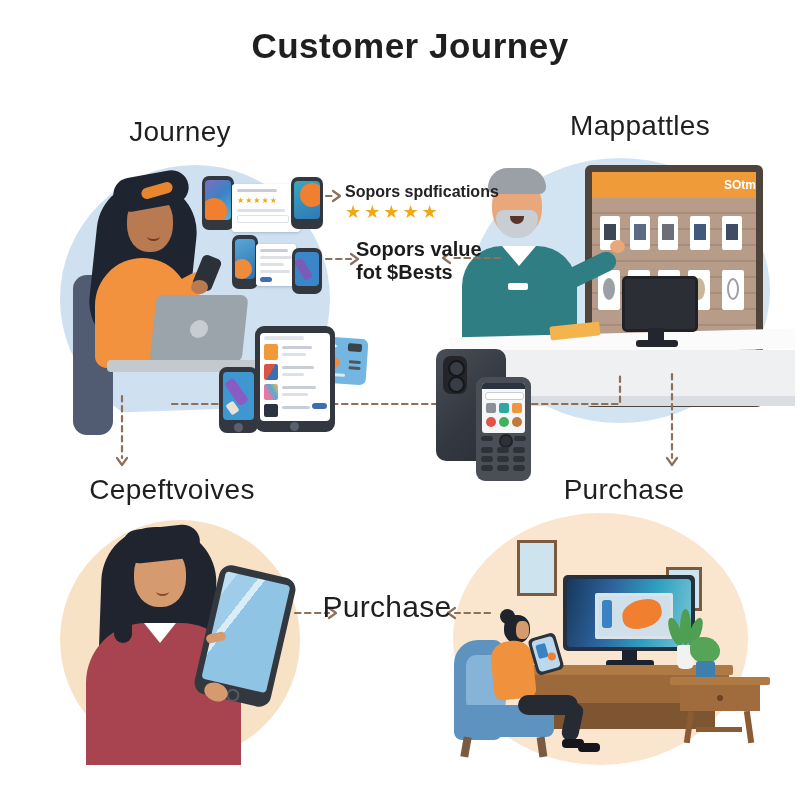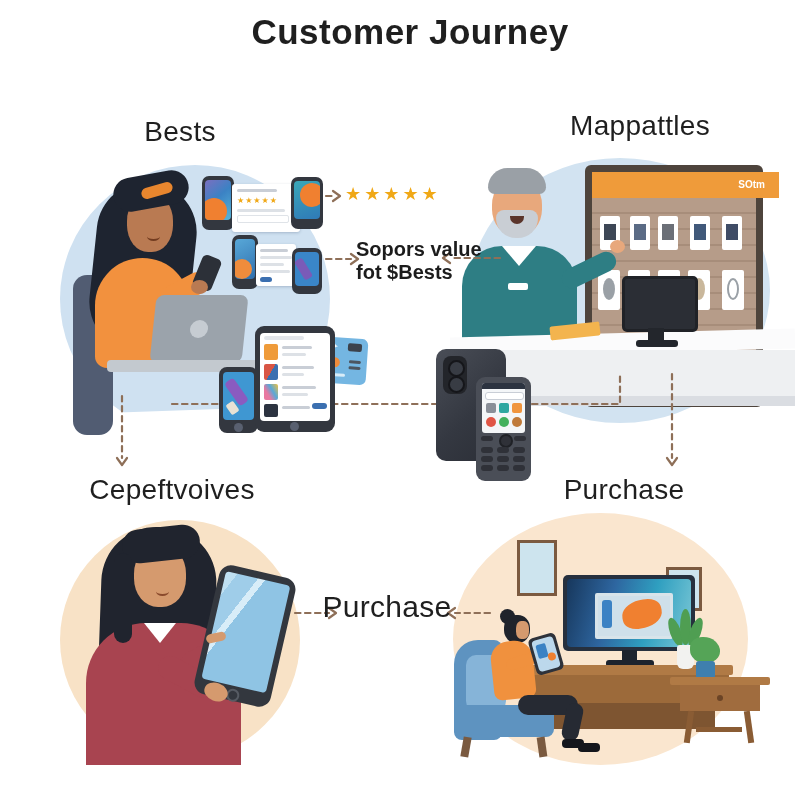--- a/index.html
+++ b/index.html
@@ -19,27 +19,28 @@
   .dev{position:absolute;z-index:4;}
   .frame{position:absolute;background:#33373f;border-radius:7px;}
   .screen{position:absolute;border-radius:4px;overflow:hidden;}
   .z5{z-index:5;}
 </style>
 </head>
 <body>
 
 <div class="canvas">
 
-  <div class="lbl title abs z5" style="left:240px;top:12px;width:340px;text-align:center;">Customer Journey</div>
-  <div class="lbl stage abs z5" style="left:100px;top:116px;width:160px;">Bests</div>
+  <div class="lbl title abs z5" style="left:240px;top:26px;width:340px;text-align:center;">Customer Journey</div>
+  <div class="lbl stage abs z5" style="left:100px;top:116px;width:160px;">Journey</div>
   <div class="lbl stage abs z5" style="left:72px;top:474px;width:200px;">Cepeftvoives</div>
   <div class="lbl stage abs z5" style="left:545px;top:110px;width:190px;">Mappattles</div>
   <div class="lbl stage abs z5" style="left:540px;top:474px;width:168px;">Purchase</div>
 
   <div class="abs z5" style="left:345px;top:183px;">
+    <div class="ann">Sopors spdfications</div>
     <div class="stars">★★★★★</div>
   </div>
   <div class="abs z5" style="left:356px;top:238px;font-size:20px;font-weight:600;line-height:23px;">
     <div>Sopors value</div>
     <div>fot $Bests</div>
   </div>
   <div class="lbl abs z5" style="left:322px;top:590px;width:130px;font-size:30px;">Purchase</div>
 
   <svg class="connectors" width="800" height="800">
     <g stroke="#8e6f58" stroke-width="2.2" fill="none" stroke-linecap="round" stroke-linejoin="round">
@@ -110,21 +111,21 @@
   </div>
   <div class="dev frame" style="left:292px;top:248px;width:30px;height:46px;">
     <div class="screen" style="left:3px;top:4px;width:24px;height:34px;background:#3a86c8;">
       <div class="abs" style="left:4px;top:6px;width:9px;height:22px;background:#7a5bb8;border-radius:3px;transform:rotate(-32deg);"></div>
     </div>
   </div>
 
   <div class="scene" style="left:450px;top:148px;width:345px;height:295px;">
     <div class="circ" style="left:20px;top:10px;width:300px;height:265px;background:#d2e3f1;"></div>
     <div class="abs" style="left:135px;top:17px;width:178px;height:242px;background:#4e443c;border-radius:6px;">
-      <div class="abs" style="left:7px;top:7px;width:187px;height:26px;background:#ef9b3a;color:#fff;font-size:10px;font-weight:700;text-align:right;line-height:26px;padding-right:14px;box-sizing:border-box;">SOtm</div>
+      <div class="abs" style="left:7px;top:7px;width:164px;height:26px;background:#ef9b3a;color:#fff;font-size:12px;font-weight:700;text-align:right;line-height:26px;padding-right:0;box-sizing:border-box;">SOtm</div>
       <div class="abs" style="left:7px;top:33px;width:164px;height:202px;background:repeating-linear-gradient(#b69c89 0 14px,#a78d7a 14px 16px);">
         <div class="abs" style="left:8px;top:18px;width:20px;height:34px;background:#fff;border-radius:2px;">
             <div class="abs" style="left:4px;top:8px;width:12px;height:16px;background:#3d4756;"></div>
           </div>
         <div class="abs" style="left:38px;top:18px;width:20px;height:34px;background:#fff;border-radius:2px;">
             <div class="abs" style="left:4px;top:8px;width:12px;height:16px;background:#5a6b85;"></div>
           </div>
         <div class="abs" style="left:66px;top:18px;width:20px;height:34px;background:#fff;border-radius:2px;">
             <div class="abs" style="left:4px;top:8px;width:12px;height:16px;background:#6b6f77;"></div>
           </div>

